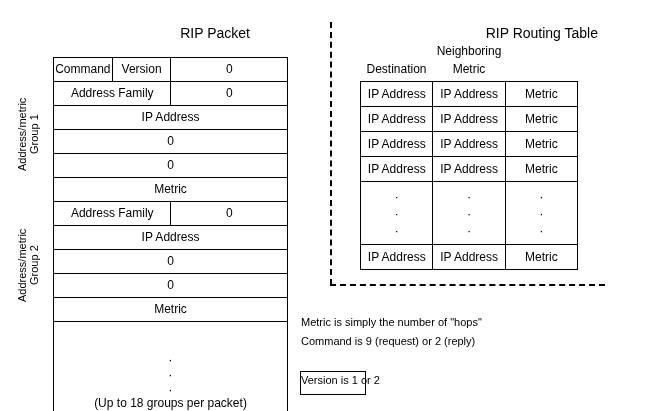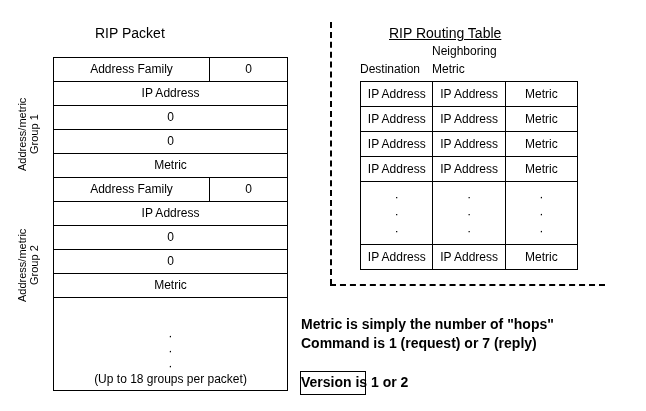--- a/index.html
+++ b/index.html
@@ -14,26 +14,26 @@
     overflow: hidden;
     font-family: "Liberation Sans", sans-serif;
     color: #000000;
     font-size: 12px;
   }
   .abs { position: absolute; }
 
   
   .title {
     font-size: 14px;
-    text-align: left;
+    text-align: right;
     white-space: nowrap;
   }
   .hdr {
     font-size: 12px;
-    text-align: left;
+    text-align: center;
     white-space: nowrap;
   }
 
   
   #packet-table {
     left: 53px;
     top: 57px;
     width: 235px;
     border: 1px solid #000;
     border-collapse: collapse;
@@ -103,23 +103,22 @@
   #divider-horizontal {
     left: 330px;
     top: 284px;
     width: 275px;
     height: 0;
     border-top: 2px dashed #000;
   }
 
   
   .legend-line {
-    font-size: 14px;
-    white-space: nowrap;
-    font-weight: bold;
+    font-size: 11px;
+    white-space: nowrap;
   }
   #byte-box {
     left: 300px;
     top: 371px;
     width: 66px;
     height: 24px;
     border: 1px solid #000;
     box-sizing: border-box;
   }
 </style>
@@ -133,20 +132,25 @@
   <span>Group 1</span>
 </div>
 <div class="abs grouplabel" style="left:16px; top:205px; height:120px; width:26px;">
   <span>Address/metric</span><br>
   <span>Group 2</span>
 </div>
 
 <table class="abs" id="packet-table">
   <tbody>
     <tr>
+      <td style="width:25%">Command</td>
+      <td style="width:25%">Version</td>
+      <td style="width:50%">0</td>
+    </tr>
+    <tr>
       <td colspan="2">Address Family</td>
       <td>0</td>
     </tr>
     <tr>
       <td colspan="3">IP Address</td>
     </tr>
     <tr>
       <td colspan="3">0</td>
     </tr>
     <tr>
@@ -176,21 +180,21 @@
         <div class="dots-stack">·<br>·<br>·</div>
         <div>(Up to 18 groups per packet)</div>
       </td>
     </tr>
   </tbody>
 </table>
 
 <div class="abs" id="divider-vertical"></div>
 <div class="abs" id="divider-horizontal"></div>
 
-<div class="abs title" style="left:389px; top:25px; width:200px;text-decoration:underline;">RIP Routing Table</div>
+<div class="abs title" style="left:398px; top:25px; width:200px;">RIP Routing Table</div>
 <div class="abs hdr" style="left:432px; top:44px; width:74px;">Neighboring</div>
 <div class="abs hdr" style="left:360px; top:62px; width:73px;">Destination</div>
 <div class="abs hdr" style="left:432px; top:62px; width:74px;">Metric</div>
 
 <table class="abs" id="routing-table">
   <tbody>
     <tr>
       <td style="width:33.4%">IP Address</td>
       <td style="width:33.3%">IP Address</td>
       <td style="width:33.3%">Metric</td>
@@ -217,16 +221,16 @@
     </tr>
     <tr>
       <td>IP Address</td>
       <td>IP Address</td>
       <td>Metric</td>
     </tr>
   </tbody>
 </table>
 
 <div class="abs legend-line" style="left:301px; top:316px;">Metric is simply the number of "hops"</div>
-<div class="abs legend-line" style="left:301px; top:335px;">Command is 1 (request) or 7 (reply)</div>
+<div class="abs legend-line" style="left:301px; top:335px;">Command is 9 (request) or 2 (reply)</div>
 <div class="abs legend-line" style="left:301px; top:374px;">Version is 1 or 2</div>
 <div class="abs" id="byte-box"></div>
 <div class="abs legend-line" style="left:378px; top:377px;margin-top:42px;">= 1 Byte (8 bits)</div>
 
 </body></html>

